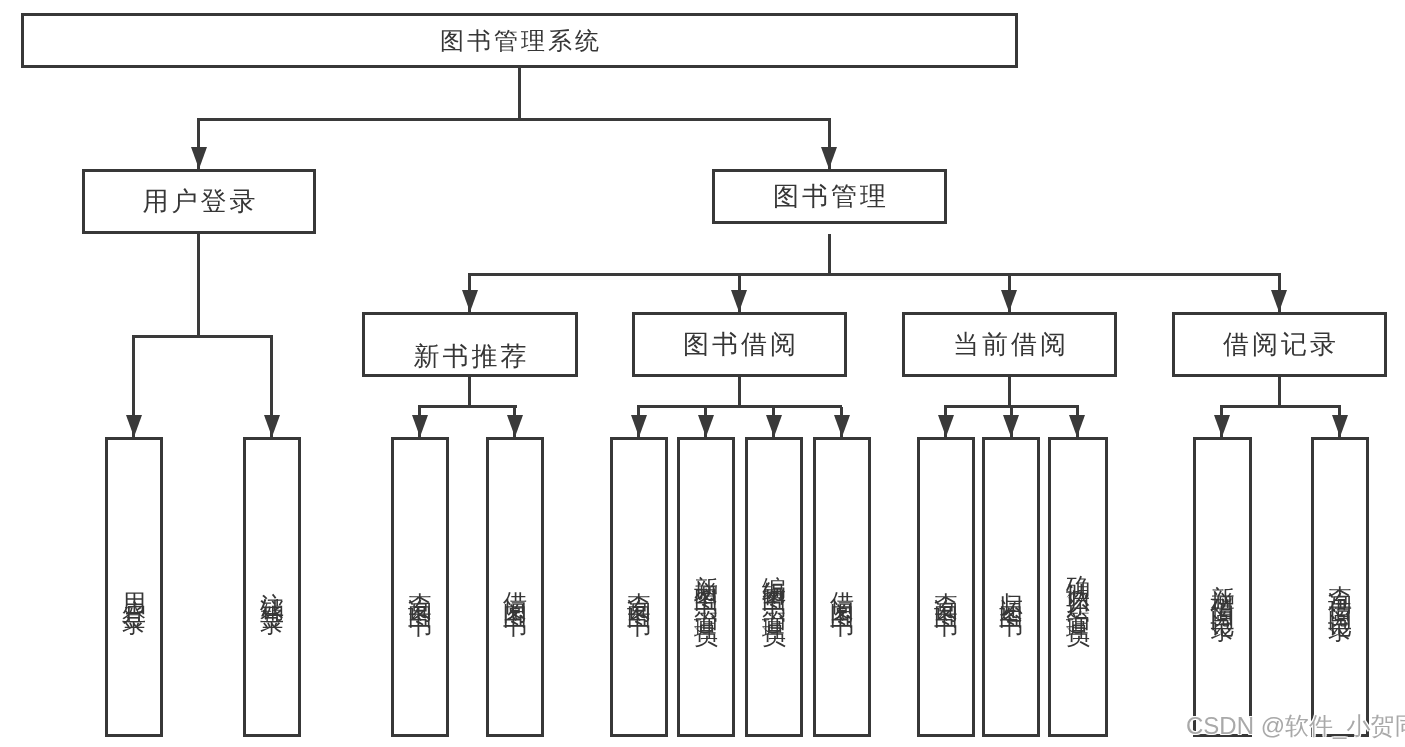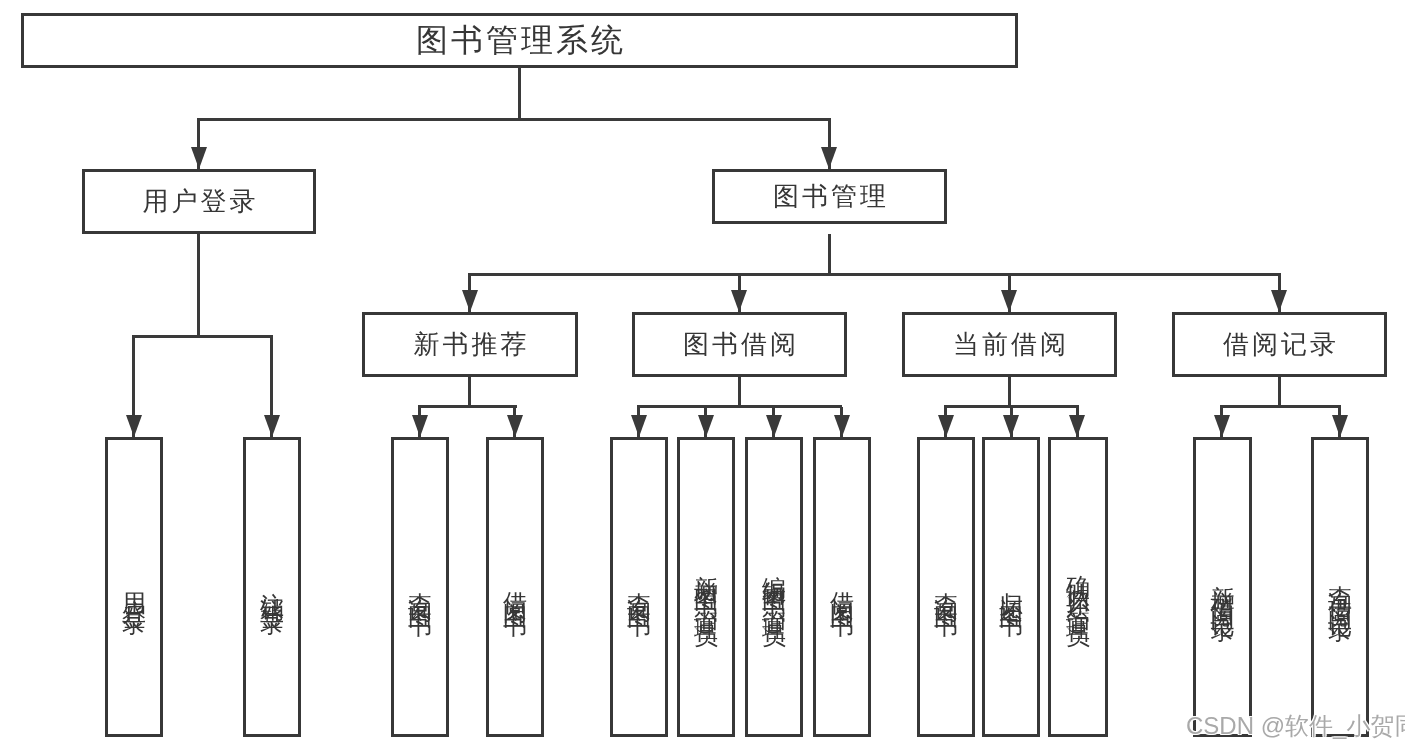--- a/index.html
+++ b/index.html
@@ -15,21 +15,21 @@
   .node {
     position:absolute;
     box-sizing:border-box;
     border:3px solid #383838;
     background:#ffffff;
     display:flex;
     align-items:center;
     justify-content:center;
   }
   .hnode { font-size:26px; letter-spacing:3px; text-indent:3px; white-space:nowrap; }
-  .rootnode { font-size:32px; }
+  .rootnode { font-size:24px; }
   .vnode span {
     writing-mode:vertical-rl;
     text-orientation:mixed;
     font-size:24px;
     letter-spacing:7px;
     line-height:1;
     white-space:nowrap;
   }
   
   .vl { position:absolute; width:3px; background:#3a3a3a; }
@@ -85,21 +85,21 @@
   <div class="hl" style="left:468px; top:273px; width:813px;"></div>
   <div class="vl" style="left:468px; top:275px; height:37px;"></div>
   <div class="ar" style="left:462px; top:290px;"></div>
   <div class="vl" style="left:738px; top:275px; height:37px;"></div>
   <div class="ar" style="left:731px; top:290px;"></div>
   <div class="vl" style="left:1008px; top:275px; height:37px;"></div>
   <div class="ar" style="left:1001px; top:290px;"></div>
   <div class="vl" style="left:1278px; top:275px; height:37px;"></div>
   <div class="ar" style="left:1271px; top:290px;"></div>
 
-  <div class="node hnode" style="left:362px; top:312px; width:216px; height:65px;">
+  <div class="node hnode" style="left:362px; top:312px; width:216px; height:65px;align-items:flex-end;">
     <span>新书推荐</span>
   </div>
   <div class="node hnode" style="left:902px; top:312px; width:215px; height:65px;">
     <span>当前借阅</span>
   </div>
   <div class="node hnode" style="left:632px; top:312px; width:215px; height:65px;">
     <span>图书借阅</span>
   </div>
   <div class="node hnode" style="left:1172px; top:312px; width:215px; height:65px;">
     <span>借阅记录</span>

